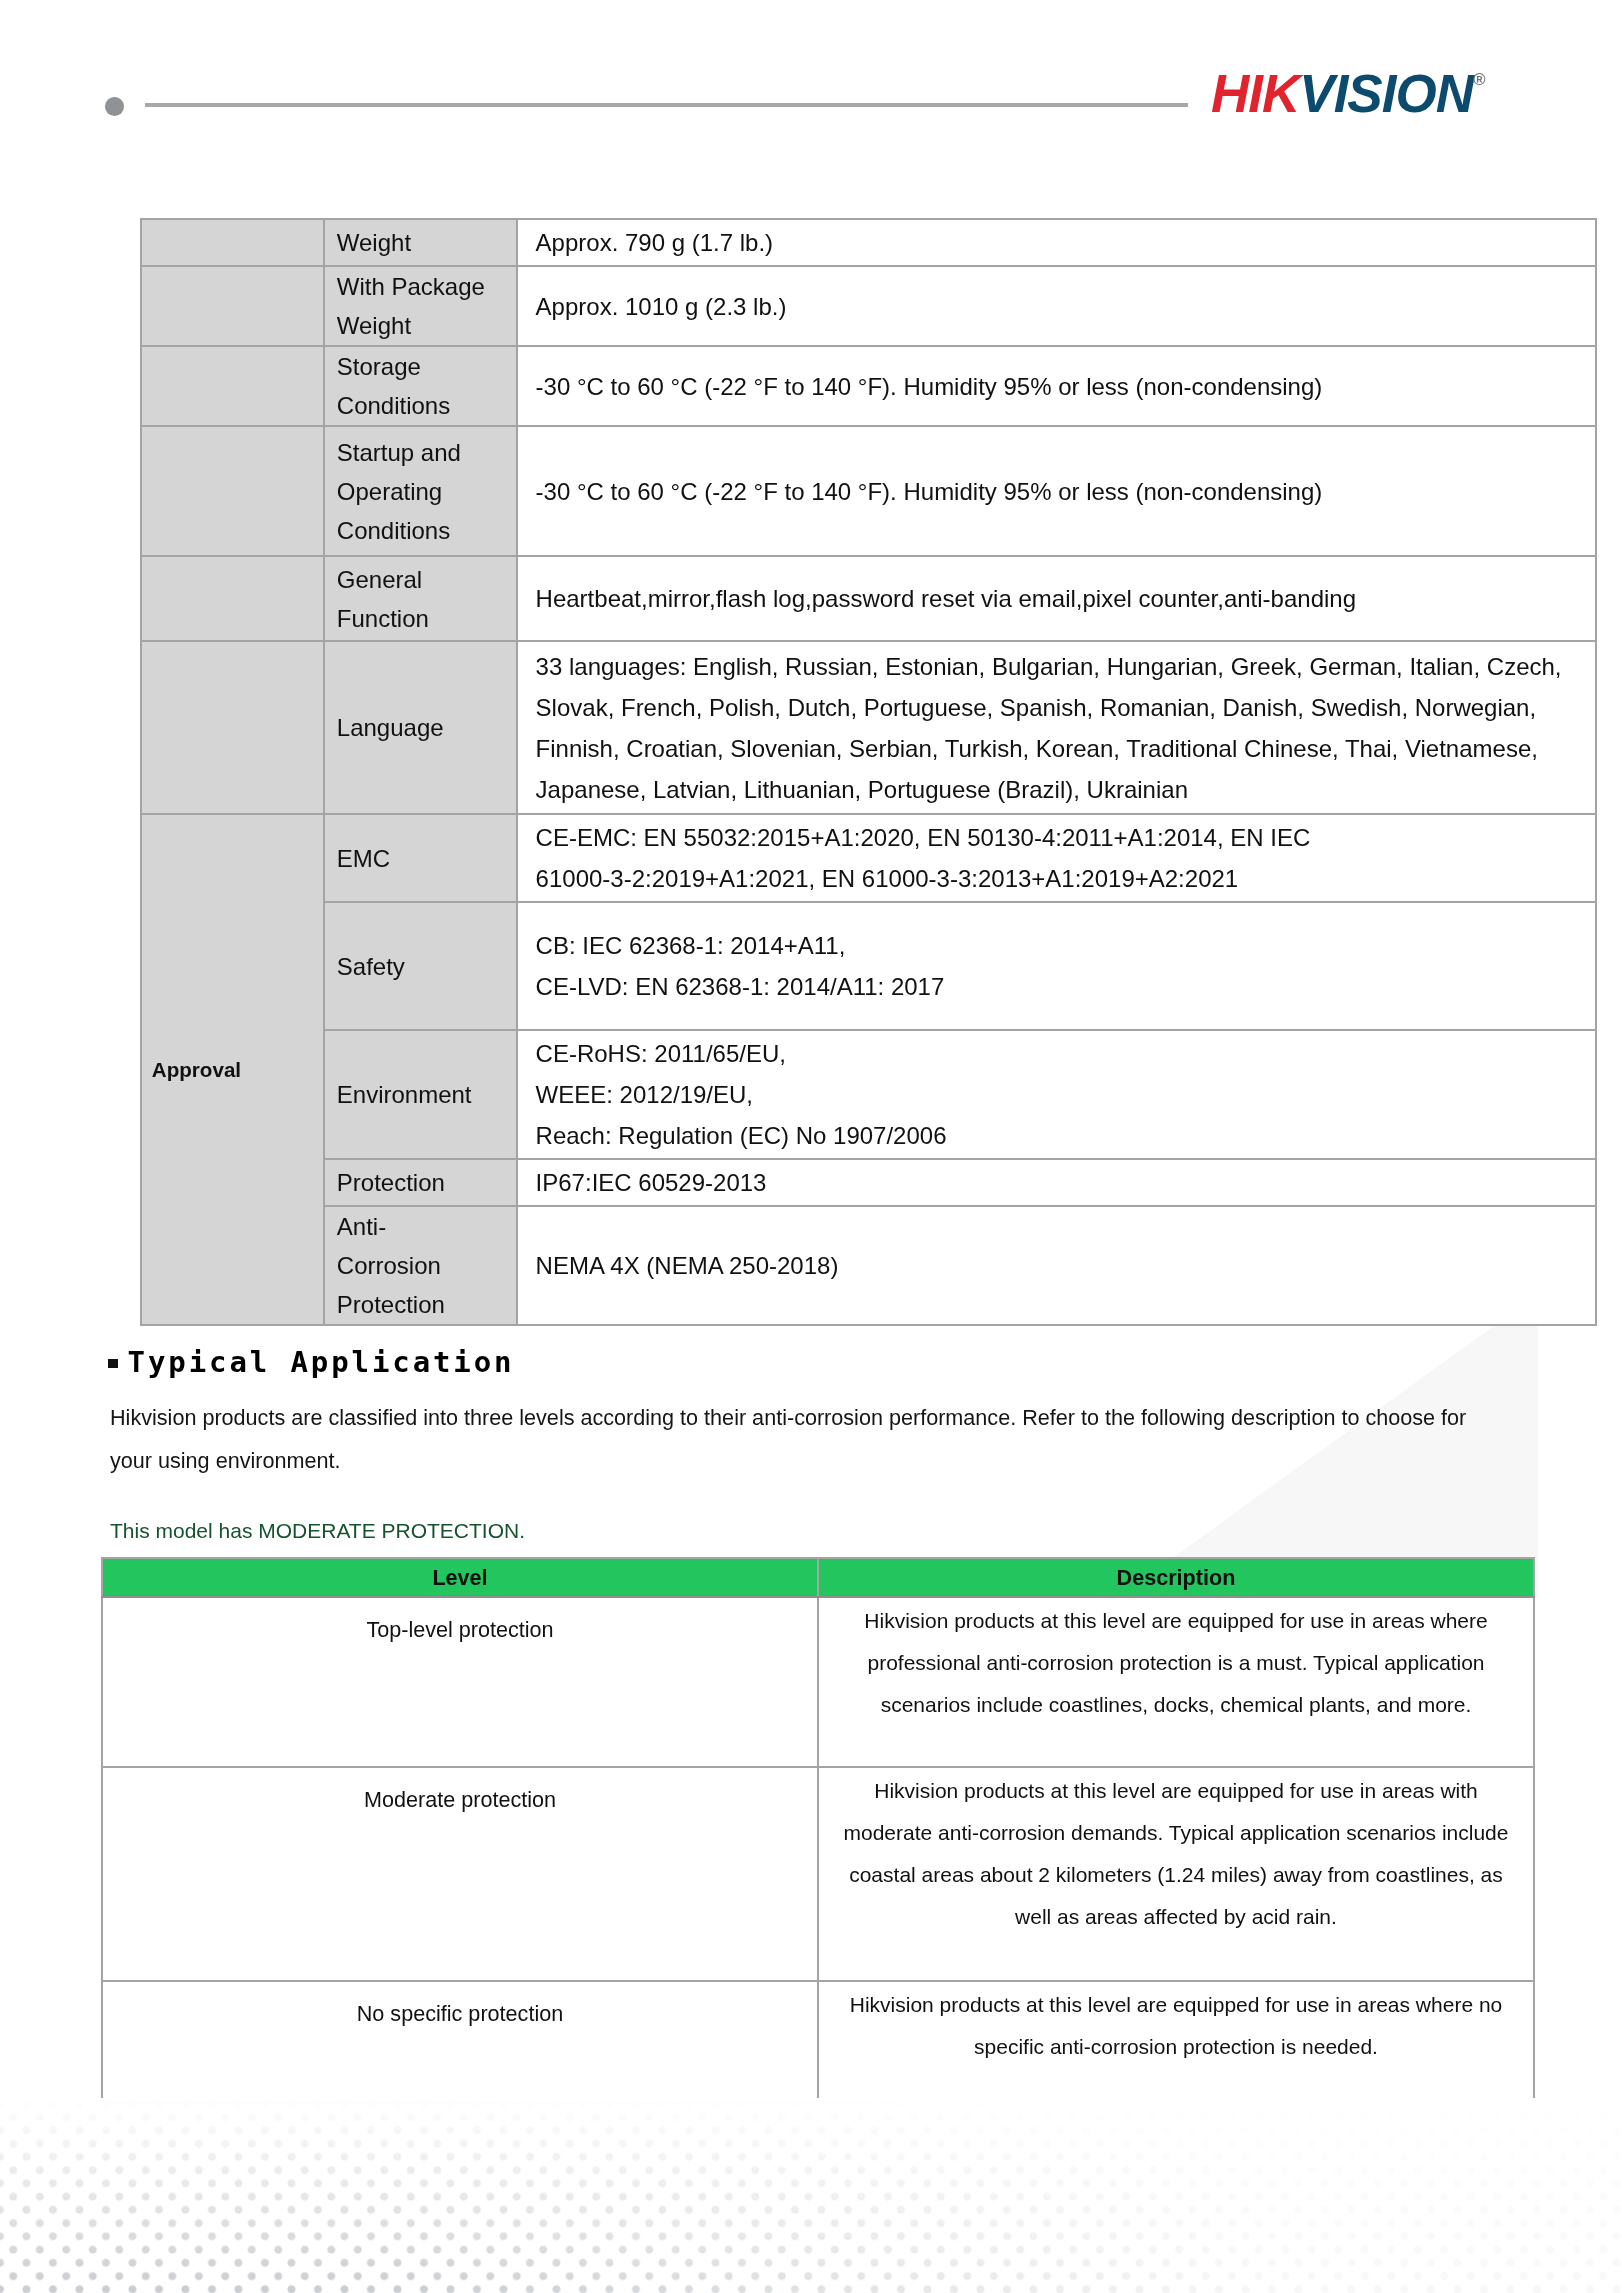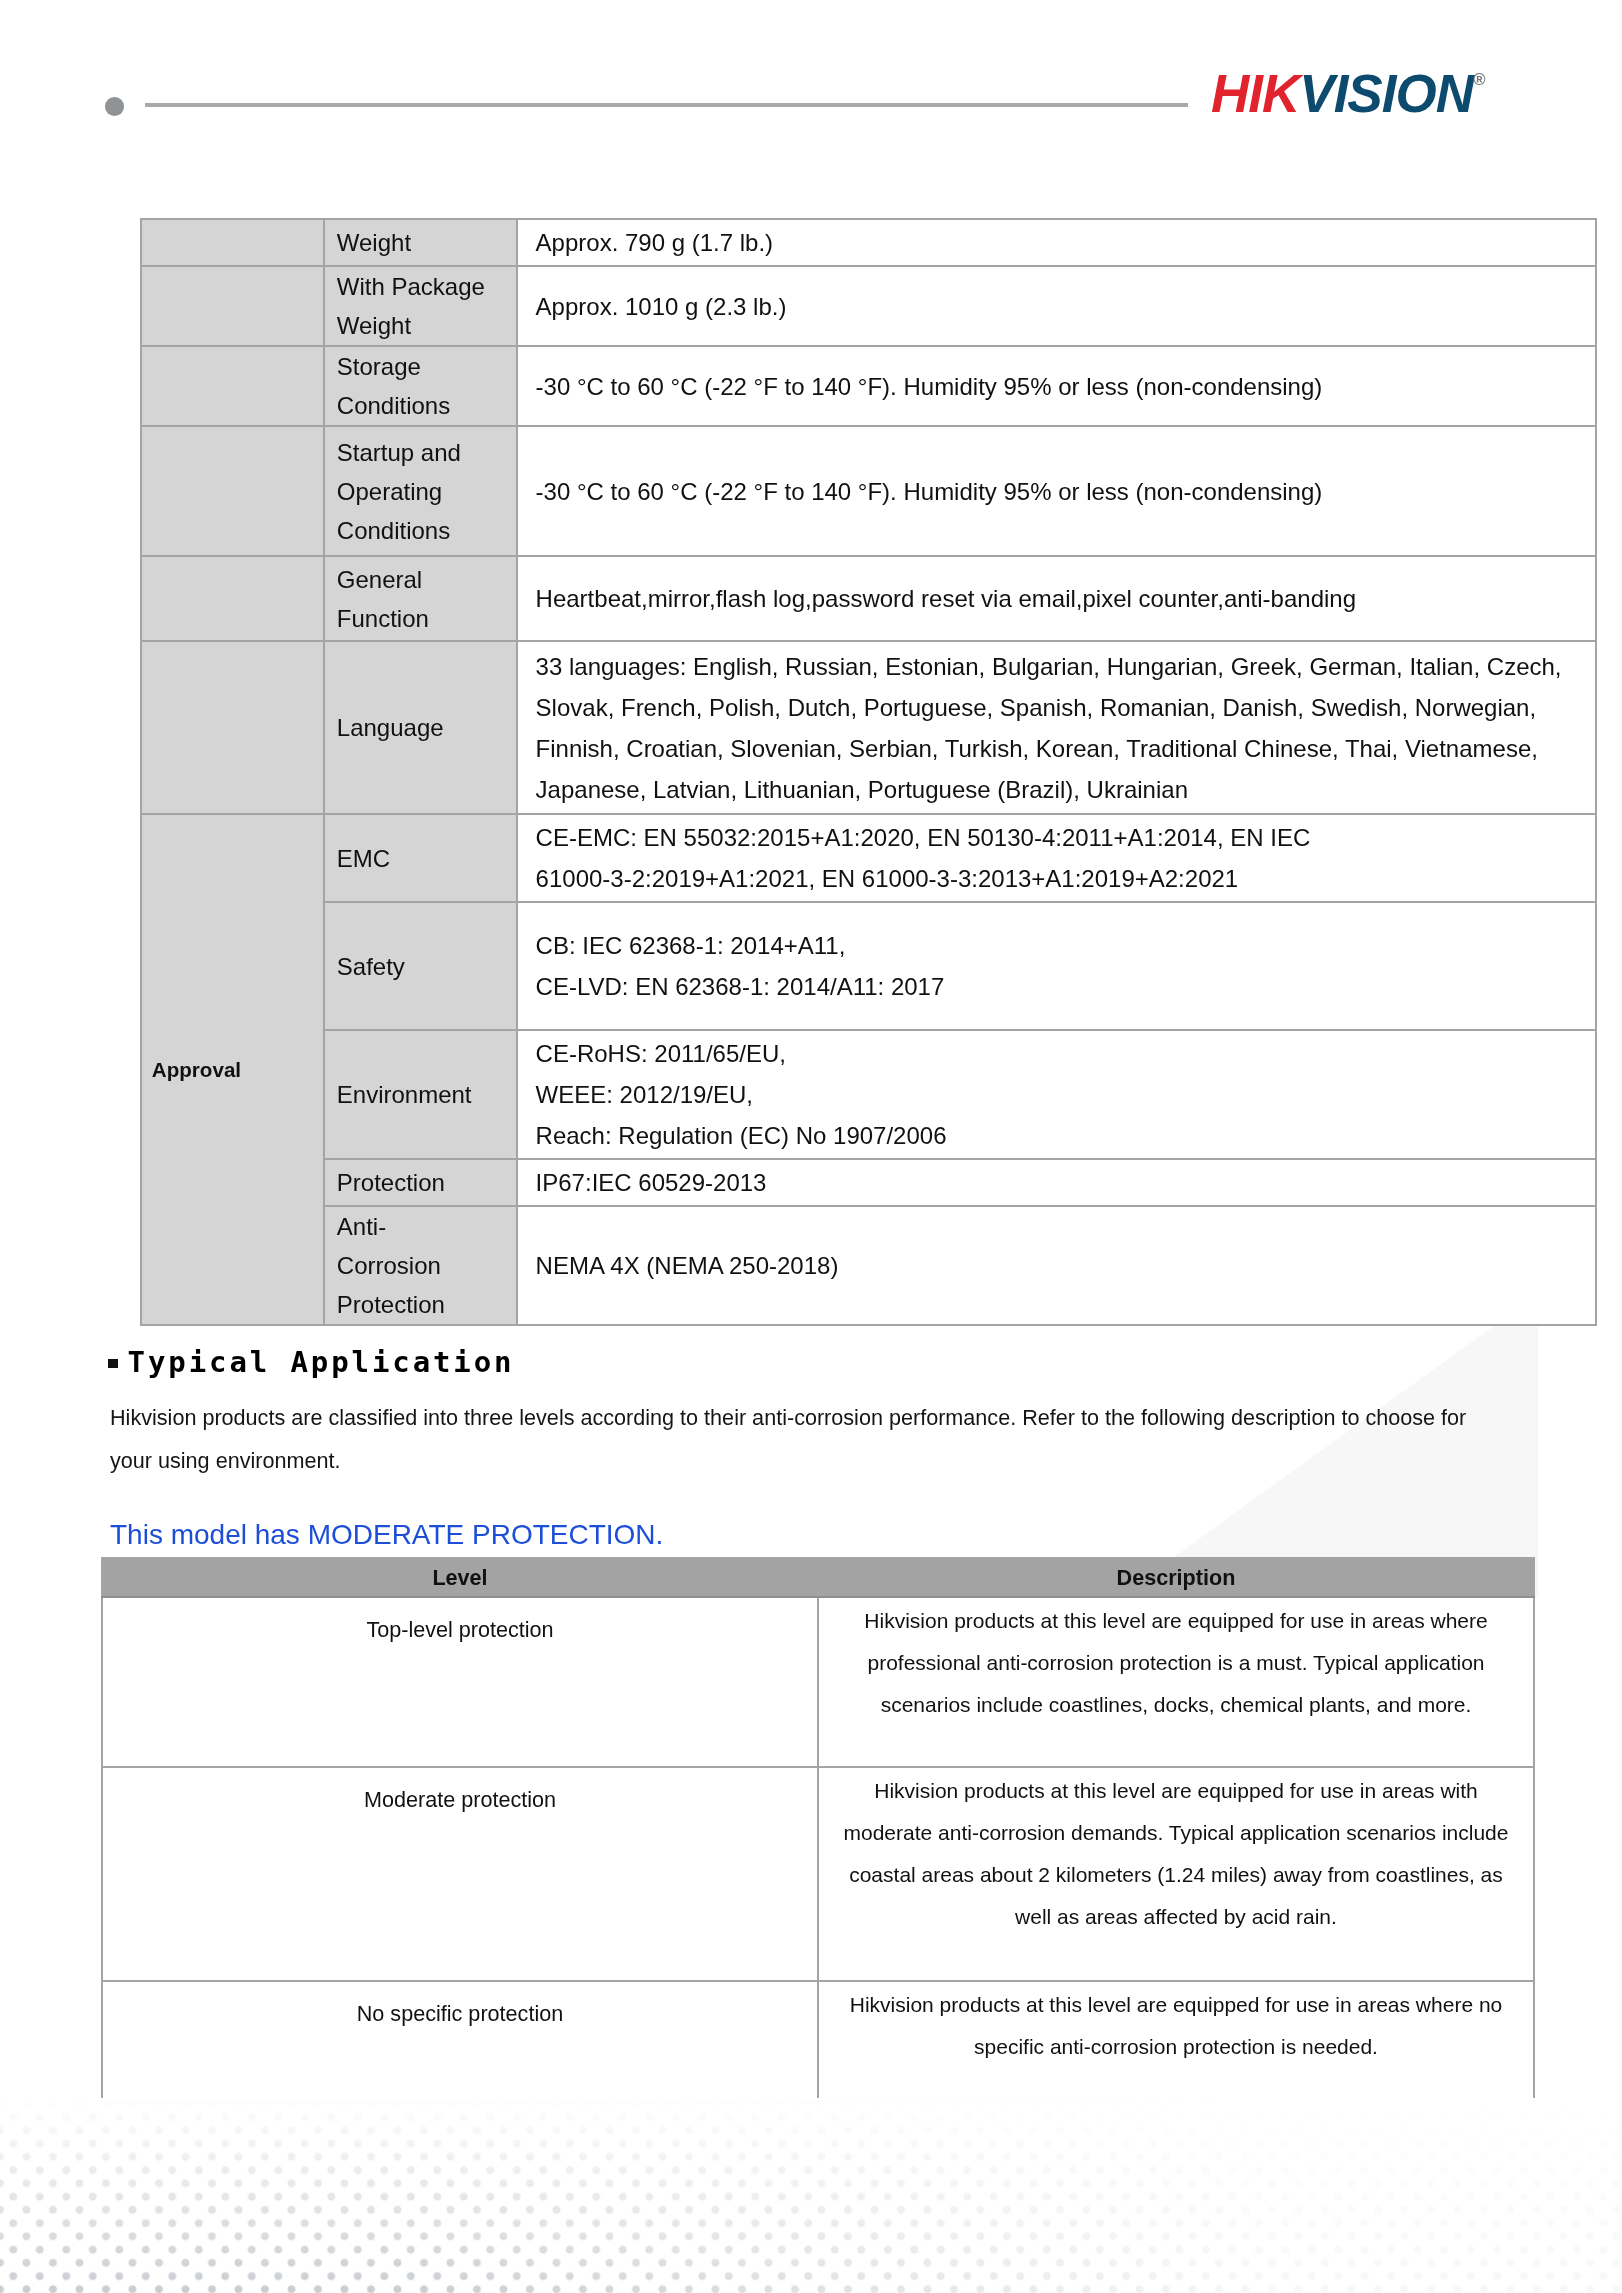--- a/index.html
+++ b/index.html
@@ -32,25 +32,25 @@
   .spec-table td.approval { background:#d5d5d5; font-weight:bold; vertical-align:middle;
                             padding-left:9.8px; font-size:20.6px; }
 
   
   .section-heading { position:absolute; left:108px; top:1345px; display:flex; align-items:flex-start; }
   .section-heading .bullet { width:9.8px; height:9.8px; background:#111; margin:13.7px 9.8px 0 0; }
   .section-heading .txt { font-family:"DejaVu Sans Mono", monospace; font-size:29px;
                           font-weight:600; letter-spacing:2.9px; color:#000; }
   .intro { position:absolute; left:110px; top:1396px; width:1404px; font-size:21.6px;
            line-height:43px; color:#151515; }
-  .model-note { position:absolute; left:110px; top:1519px; font-size:28px; color:#1d4ed8; }
+  .model-note { position:absolute; left:110px; top:1519px; font-size:21px; color:#14532d; }
 
   .app-table { position:absolute; left:101px; top:1557px; width:1431px; }
   .app-table th, .app-table td { border:2px solid #a4a4a4; }
-  .app-table th { background:#a3a3a3; font-size:21.6px; font-weight:bold; text-align:center;
+  .app-table th { background:#22c55e; font-size:21.6px; font-weight:bold; text-align:center;
                   border-bottom:2.9px solid #8f8f8f; }
   .app-table td.level { vertical-align:top; text-align:center; font-size:21.6px; padding-top:19px; }
   .app-table td.desc { vertical-align:top; text-align:center; font-size:21px;
                        line-height:42px; padding:2px 23.5px; }
 
   
   .dots { position:absolute; left:0; right:0; bottom:0; height:196px;
           background-image:
             radial-gradient(circle, #c9cdd1 3.4px, rgba(255,255,255,0) 4.5px),
             radial-gradient(circle, #c9cdd1 3.4px, rgba(255,255,255,0) 4.5px);

